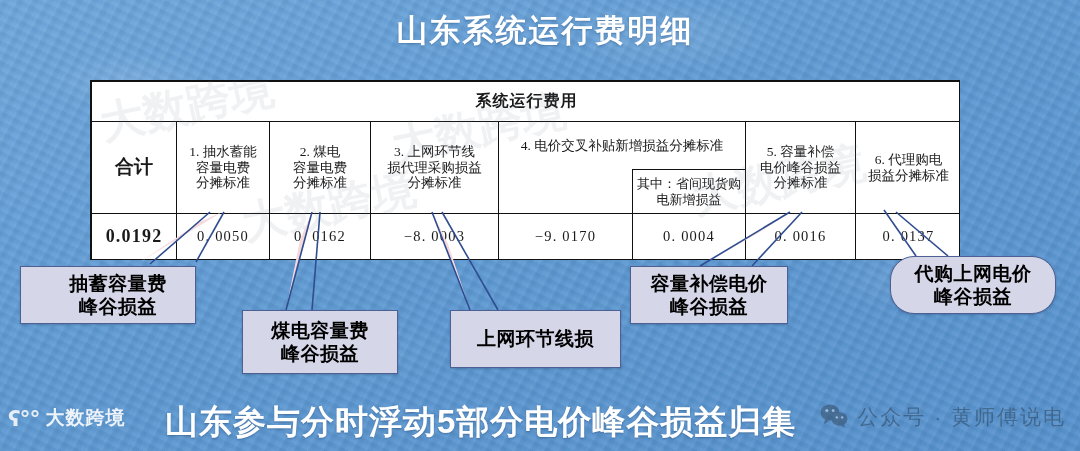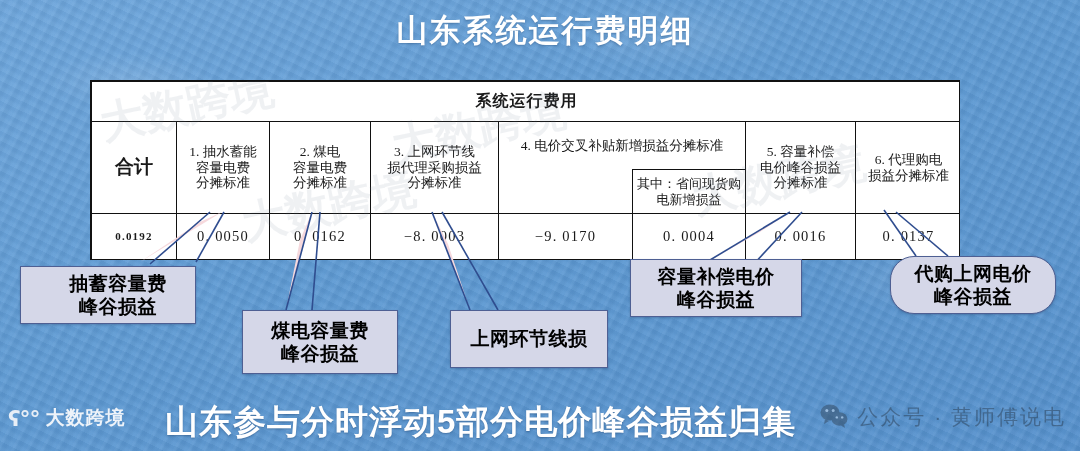--- a/index.html
+++ b/index.html
@@ -85,21 +85,21 @@
     font-weight: bold;
   }
   .cell-sub {
     font-size: 13px;
   }
   .cell-val {
     font-size: 14.5px;
     letter-spacing: 1.2px;
   }
   .cell-val-total {
-    font-size: 11px;
+    font-size: 18px;
     font-weight: bold;
     letter-spacing: 1.2px;
   }
 
   
   .tbl-watermark {
     position: absolute;
     inset: 0;
     pointer-events: none;
     z-index: 2;
@@ -138,22 +138,22 @@
     font-size: 19px;
     line-height: 1.22;
     letter-spacing: 0.5px;
     z-index: 8;
     box-shadow: 0 1px 2px rgba(20,40,70,0.25);
   }
   .callout span { display: block; white-space: nowrap; }
 
   #callout-1 { left: 20px;  top: 266px; width: 176px; height: 58px; padding-left: 20px; }
   #callout-2 { left: 242px; top: 310px; width: 156px; height: 64px; }
-  #callout-3 { left: 450px; top: 310px; width: 158px; height: 58px; }
-  #callout-4 { left: 630px; top: 259px; width: 172px; height: 58px; }
+  #callout-3 { left: 450px; top: 310px; width: 171px; height: 58px; }
+  #callout-4 { left: 630px; top: 266px; width: 158px; height: 58px; }
   #callout-5 { left: 890px; top: 256px; width: 166px; height: 58px; border-radius: 24px; }
 
   
   .bottom-bar {
     position: absolute;
     left: 0; bottom: 0;
     width: 1080px; height: 56px;
     z-index: 9;
   }
   .bottom-caption {

